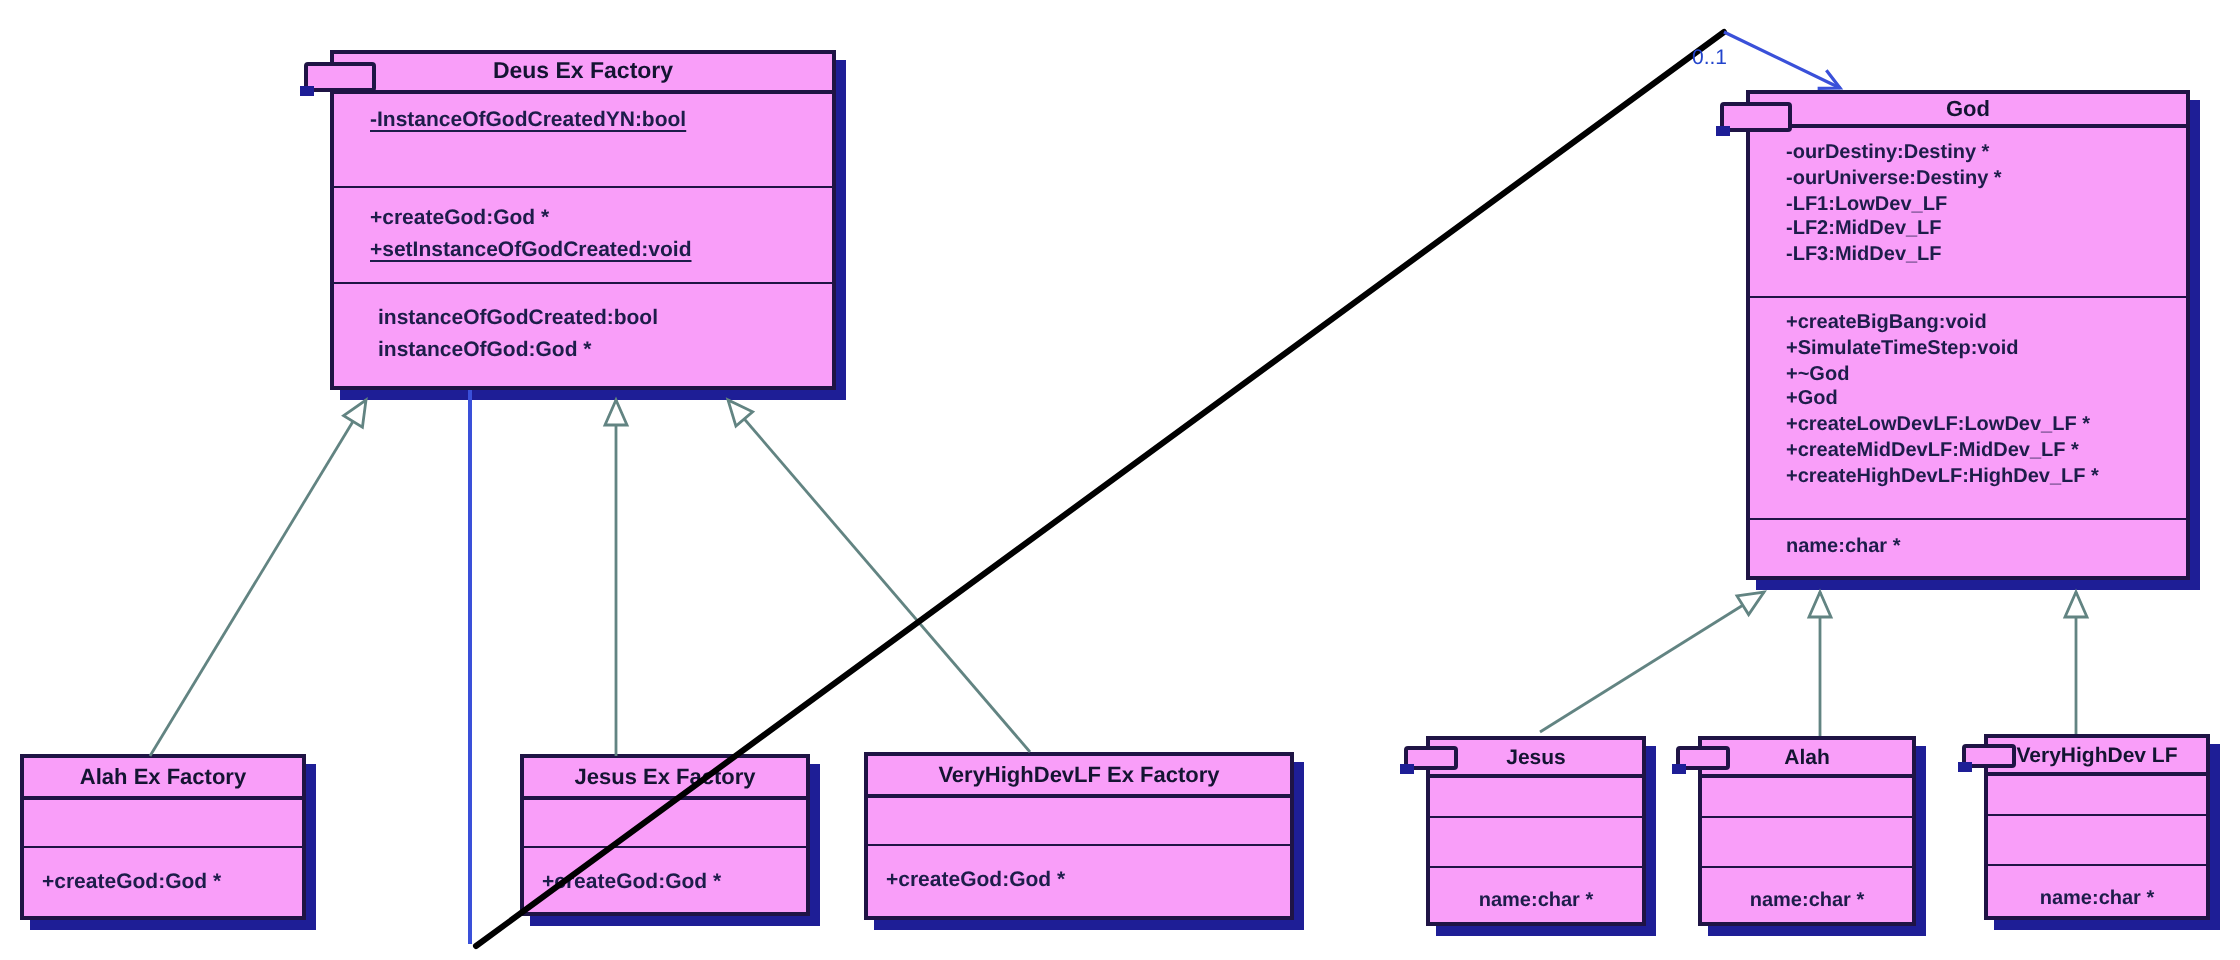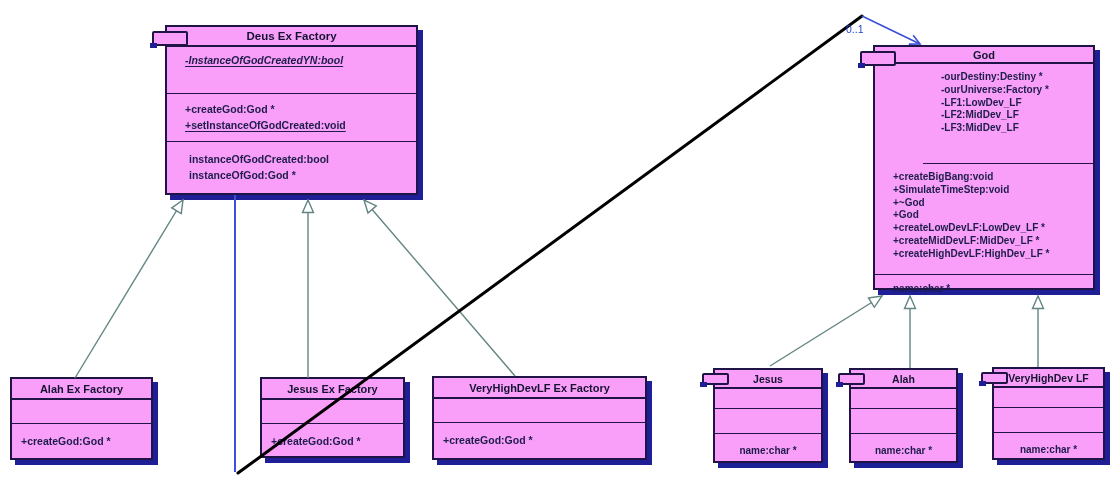--- a/index.html
+++ b/index.html
@@ -42,31 +42,31 @@
   }
   .overlay line { pointer-events:stroke; }
   .mult {
     position:absolute; left:846px; top:23px; z-index:6;
     color:#2244CC; font-weight:normal; font-size:10.5px;
   }
 
   
   #def { left:165px; top:25px; width:253px; height:170px; }
   #def .ttl { height:20px; line-height:19px; font-size:11.5px; }
-  #def .s-attrs { height:47px; padding-top:5px;font-style:italic; }
+  #def .s-attrs { height:47px; padding-top:5px; }
   #def .s-attrs .row { font-size:10.5px; line-height:17px; }
   #def .s-methods { height:48px; padding-top:7px; }
   #def .s-methods .row { font-size:10.5px; line-height:16px; }
   #def .s-props { padding-top:9px; }
   #def .s-props .row { font-size:10.5px; line-height:16px; padding-left:22px; }
 
   
   #god { left:873px; top:45px; width:222px; height:245px; }
   #god .ttl { height:17px; line-height:16px; font-size:11px; }
-  #god .s-attrs { height:100px; padding-top:7px;margin-left:48px; }
+  #god .s-attrs { height:85px; padding-top:7px; }
   #god .s-methods { height:111px; padding-top:7px; }
   #god .row { font-size:10px; line-height:12.8px; }
   #god .s-props { padding-top:8px; }
 
   
   .factory .ttl { height:21px; line-height:20px; font-size:11px; }
   .factory .s-empty { height:24px; }
   .factory .s-methods { padding-top:10px; }
   .factory .row { font-size:10.5px; line-height:15px; padding-left:9px; }
   #alahf { left:10px;  top:377px; width:143px; height:83px; }
@@ -102,21 +102,21 @@
       <div class="row">instanceOfGodCreated:bool</div>
       <div class="row">instanceOfGod:God *</div>
     </div>
   </div>
 
   <div class="cls" id="god">
     <span class="cicon"></span>
     <div class="ttl">God</div>
     <div class="sec s-attrs">
       <div class="row">-ourDestiny:Destiny *</div>
-      <div class="row">-ourUniverse:Factory *</div>
+      <div class="row">-ourUniverse:Destiny *</div>
       <div class="row">-LF1:LowDev_LF</div>
       <div class="row">-LF2:MidDev_LF</div>
       <div class="row">-LF3:MidDev_LF</div>
     </div>
     <div class="sec s-methods">
       <div class="row">+createBigBang:void</div>
       <div class="row">+SimulateTimeStep:void</div>
       <div class="row">+~God</div>
       <div class="row">+God</div>
       <div class="row">+createLowDevLF:LowDev_LF *</div>

